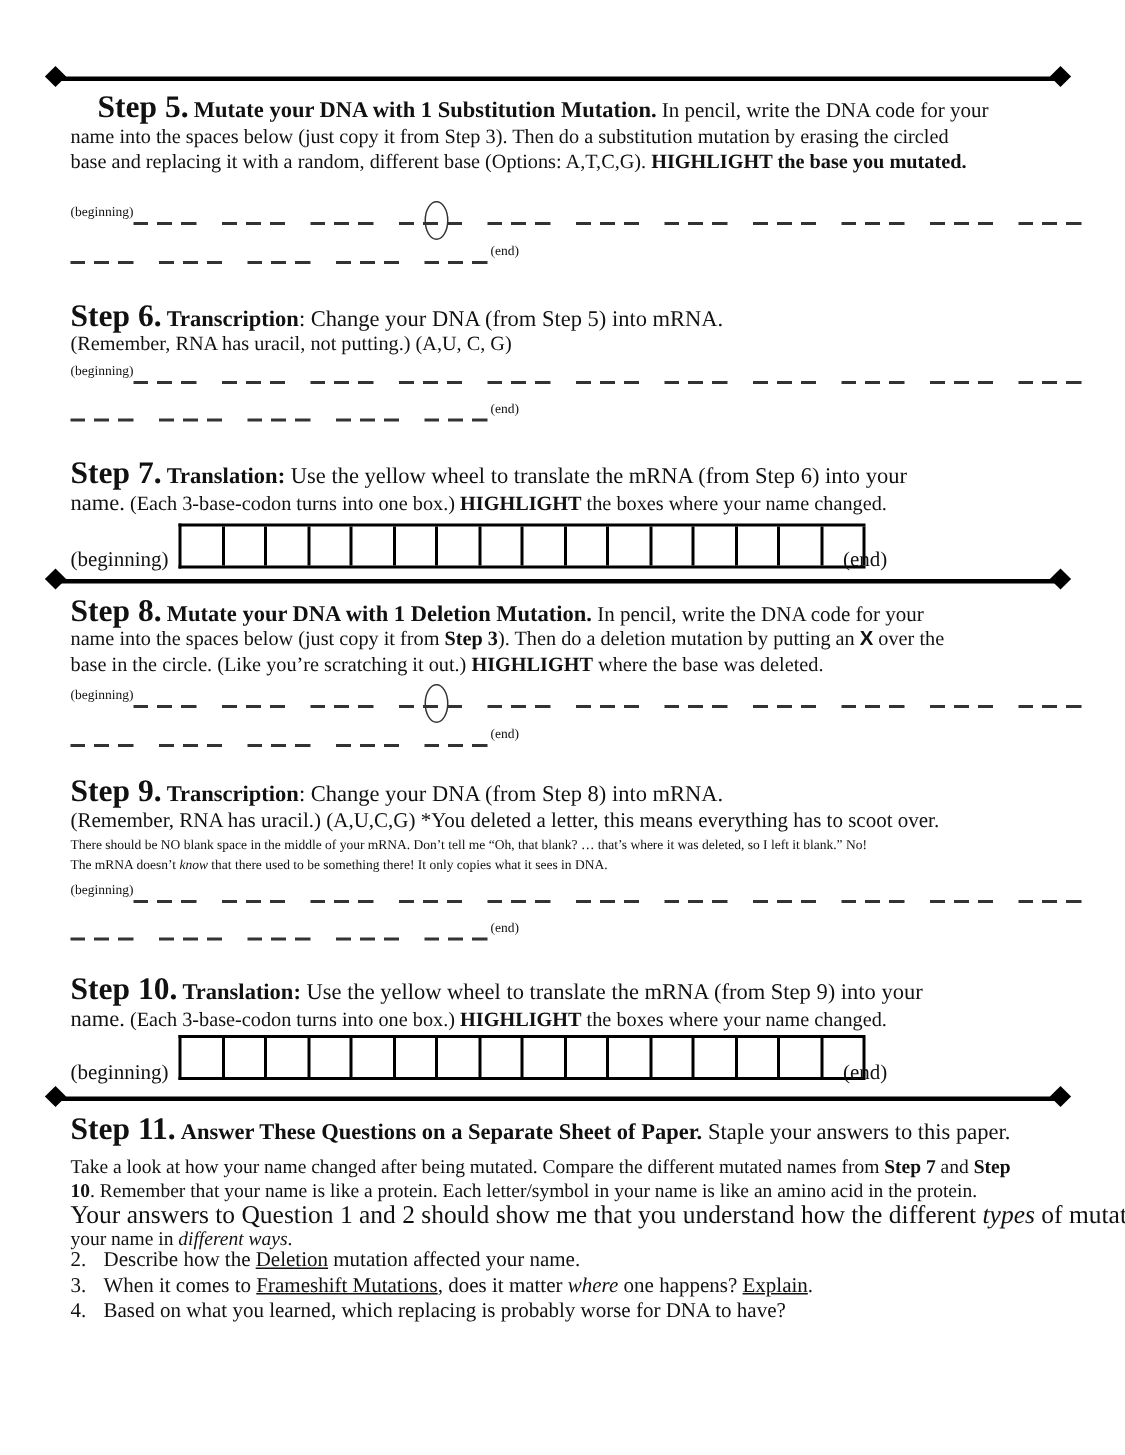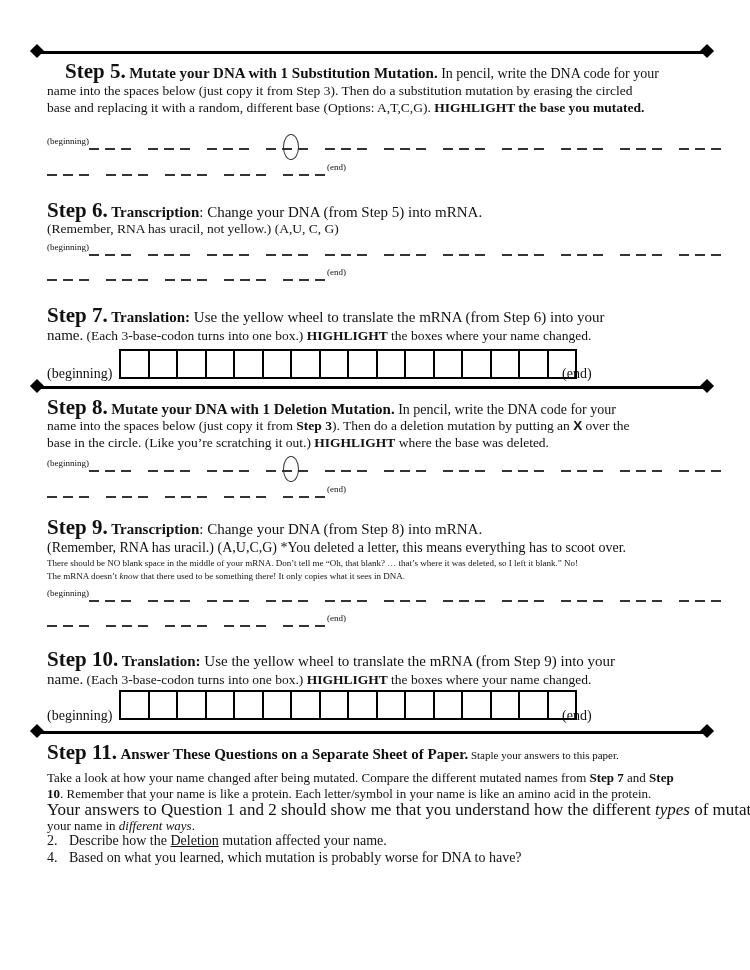--- a/index.html
+++ b/index.html
@@ -44,21 +44,21 @@
   <span>base and replacing it with a random, different base (Options: A,T,C,G). </span><b>HIGHLIGHT the base you mutated.</b>
 </div>
 <div class="dash-row" style="left:47px; top:142px;"><span class="lbl">(beginning)</span><span class="grp solid-dash"></span><span class="grp solid-dash"></span><span class="grp solid-dash"></span><span class="grp solid-dash"></span><span class="grp solid-dash"></span><span class="grp solid-dash"></span><span class="grp solid-dash"></span><span class="grp solid-dash"></span><span class="grp solid-dash"></span><span class="grp solid-dash"></span><span class="grp solid-dash"></span></div>
 <div class="circle" style="left:283px; top:134px;"></div>
 <div class="dash-row" style="left:47px; top:168px;"><span class="grp solid-dash"></span><span class="grp solid-dash"></span><span class="grp solid-dash"></span><span class="grp solid-dash"></span><span class="grp solid-dash" style="margin-right: 0px;"></span><span class="lbl" style="margin-left: 2px;">(end)</span></div>
 
 <div class="step-head" style="top:201px;">
   <span class="step-num">Step 6.</span>
   <span class="step-title">Transcription</span><span style="font-size:15px;">: Change your DNA (from Step 5) into mRNA.</span>
 </div>
-<div class="body-line" style="top:220px;">(Remember, RNA has uracil, not yellow.) (A,U, C, G)</div>
+<div class="body-line" style="top:220px;">(Remember, RNA has uracil, not putting.) (A,U, C, G)</div>
 <div class="dash-row" style="left:47px; top:248px;"><span class="lbl">(beginning)</span><span class="grp solid-dash"></span><span class="grp solid-dash"></span><span class="grp solid-dash"></span><span class="grp solid-dash"></span><span class="grp solid-dash"></span><span class="grp solid-dash"></span><span class="grp solid-dash"></span><span class="grp solid-dash"></span><span class="grp solid-dash"></span><span class="grp solid-dash"></span><span class="grp solid-dash"></span></div>
 <div class="dash-row" style="left:47px; top:273px;"><span class="grp solid-dash"></span><span class="grp solid-dash"></span><span class="grp solid-dash"></span><span class="grp solid-dash"></span><span class="grp solid-dash" style="margin-right: 0px;"></span><span class="lbl" style="margin-left: 2px;">(end)</span></div>
 
 <div class="step-head" style="top:306px;">
   <span class="step-num">Step 7.</span>
   <span class="step-title">Translation:</span><span style="font-size:15px;"> Use the yellow wheel to translate the mRNA (from Step 6) into your</span>
 </div>
 <div class="body-line" style="top:327px;">
   <span style="font-size:15px;">name.</span><span> (Each 3-base-codon turns into one box.) </span><b>HIGHLIGHT</b><span> the boxes where your name changed.</span>
 </div>
@@ -140,35 +140,38 @@
     <div class="box"></div>
   </div>
 <div class="abs" style="left:562px; top:708px; font-size:14px;">(end)</div>
 
 <div class="divider" style="top:731px;"></div>
 <div class="diamond" style="left:32px; top:726px;"></div>
 <div class="diamond" style="left:702px; top:726px;"></div>
 
 <div class="step-head" style="top:743px;">
   <span class="step-num">Step 11.</span>
-  <span class="step-title">Answer These Questions on a Separate Sheet of Paper.</span><span style="font-size:11px;"> Staple your answers to this paper.</span>
+  <span class="step-title">Answer These Questions on a Separate Sheet of Paper.</span><span style="font-size:15px;"> Staple your answers to this paper.</span>
 </div>
 <div class="body-line" style="top:769px; font-size:13px;">
   <span>Take a look at how your name changed after being mutated. Compare the different mutated names from </span><b>Step 7</b><span> and </span><b>Step</b>
 </div>
 <div class="body-line" style="top:785px; font-size:13px;">
   <b>10</b><span>.  Remember that your name is like a protein. Each letter/symbol in your name is like an amino acid in the protein.</span>
 </div>
 <div class="body-line" style="top:801px; font-size:17px;">
   <span>Your answers to Question 1 and 2 should show me that you understand how the different </span><i>types</i><span> of mutations affected</span>
 </div>
 <div class="body-line" style="top:817px; font-size:13px;text-align:right;">
   <span>your name in </span><i>different ways</i><span>.</span>
 </div>
 
 <ol class="qlist">
   <li>
     <span class="n">2.</span><span>Describe how the </span><u>Deletion</u><span> mutation affected your name.</span>
   </li>
   <li>
-    <span class="n">4.</span><span>Based on what you learned, which mutation is probably worse for DNA to have?</span>
+    <span class="n">3.</span><span>When it comes to </span><u>Frameshift Mutations</u><span>, does it matter </span><i>where</i><span> one happens? </span><u>Explain</u><span>.</span>
+  </li>
+  <li>
+    <span class="n">4.</span><span>Based on what you learned, which replacing is probably worse for DNA to have?</span>
   </li>
 </ol>
 
 </body></html>

